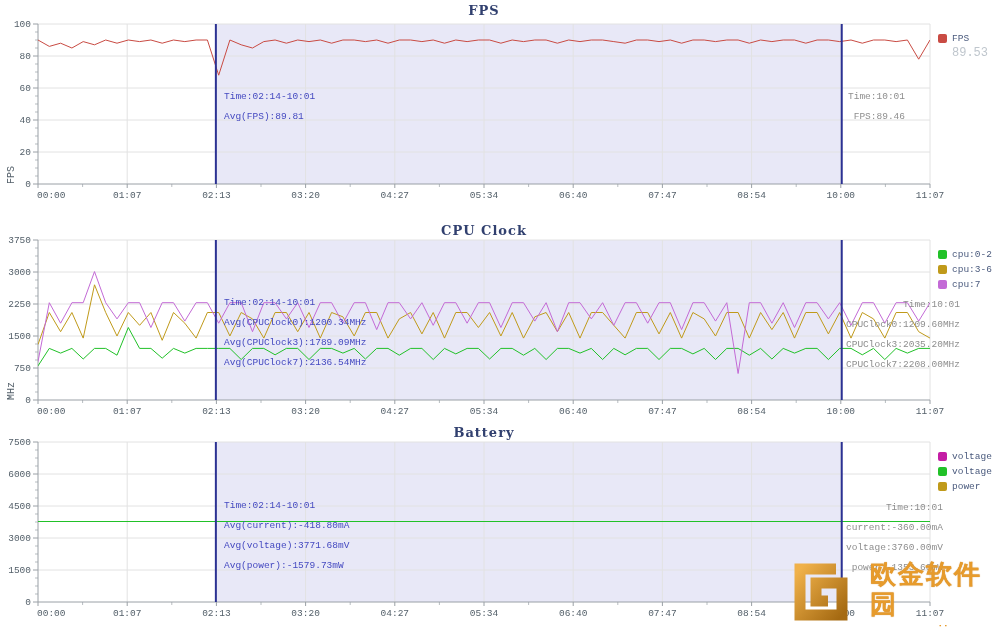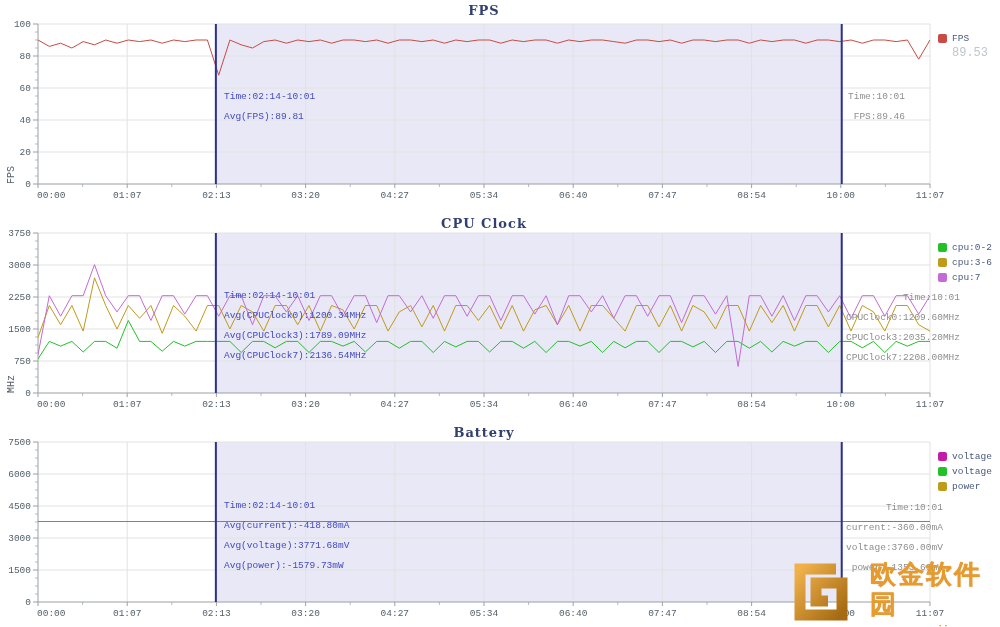--- a/index.html
+++ b/index.html
@@ -1,19 +1,19 @@
 <!DOCTYPE html>
 <html><head>
 <meta charset="utf-8">
 <style>
   html,body{margin:0;padding:0;background:#ffffff;}
   body{width:1000px;height:627px;position:relative;overflow:hidden;
        font-family:"Liberation Mono","DejaVu Sans Mono",monospace;}
   .chart-section{position:absolute;left:0;width:912px;height:209px;}
-  #chart-0{top:0;} #chart-1{top:209px;} #chart-2{top:418px;}
+  #chart-0{top:0;} #chart-1{top:216px;} #chart-2{top:418px;}
   .chart-title{position:absolute;top:3px;left:0;width:968px;text-align:center;
        font-family:"DejaVu Serif","Liberation Serif",serif;font-weight:bold;
        font-size:13px;color:#31406f;letter-spacing:1px;}
   #chart-1 .chart-title,#chart-2 .chart-title{top:7px;}
   .plot-svg{position:absolute;top:0;left:0;}
   .y-label{position:absolute;left:6px;top:24px;height:160px;display:flex;align-items:center;
        writing-mode:vertical-rl;transform:rotate(180deg);
        font-size:10px;color:#54606a;}
   .legend{position:absolute;left:938px;top:33px;}
   .legend-item{display:flex;align-items:center;margin-bottom:4px;cursor:pointer;}

